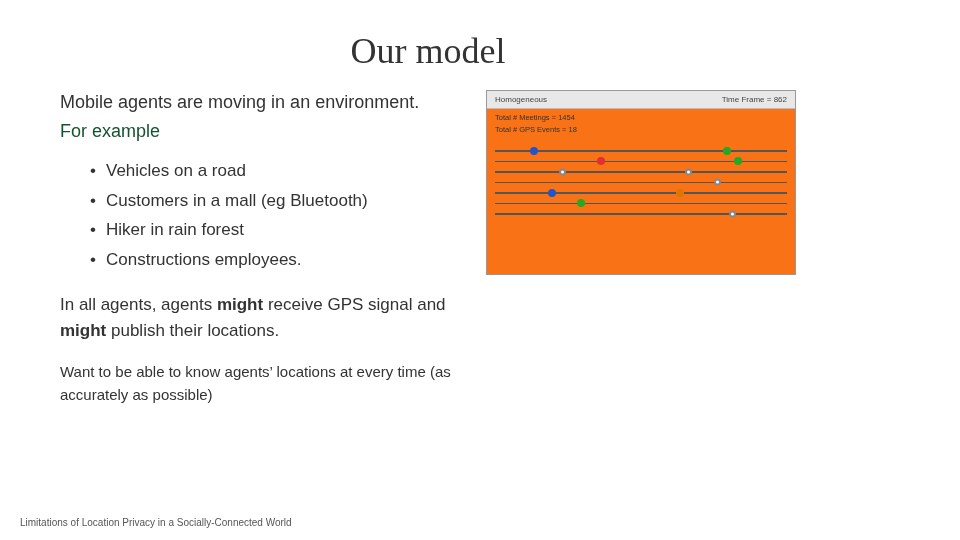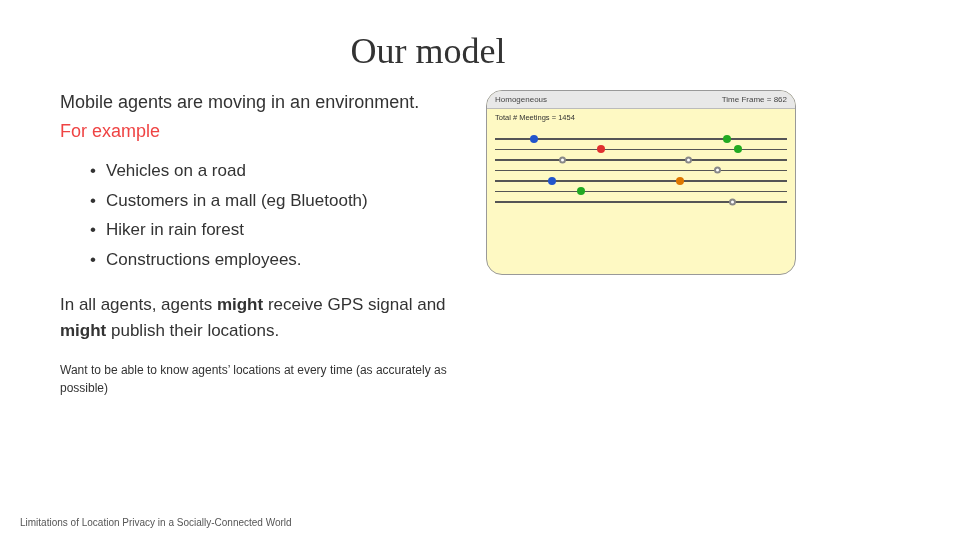--- a/index.html
+++ b/index.html
@@ -40,21 +40,21 @@
 
     .intro-text {
       font-size: 18px;
       color: #333;
       margin-bottom: 4px;
       line-height: 1.4;
     }
 
     .for-example {
       font-size: 18px;
-      color: #ef4444;
+      color: #14532d;
       margin-bottom: 16px;
       margin-top: 6px;
     }
 
     .bullet-list {
       list-style: none;
       margin-left: 30px;
       margin-bottom: 20px;
     }
 
@@ -79,37 +79,37 @@
       color: #333;
       margin-bottom: 18px;
       line-height: 1.5;
     }
 
     .conclusion strong {
       font-weight: 700;
     }
 
     .want-text {
-      font-size: 12px;
+      font-size: 15px;
       color: #333;
       line-height: 1.5;
     }
 
     .right-image {
       width: 310px;
       flex-shrink: 0;
       margin-top: 0;
     }
 
     .chart-panel {
       width: 310px;
       height: 185px;
-      background: #fef9c3;
+      background: #f97316;
       border: 1px solid #999;
-      border-radius: 16px;
+      border-radius: 0;
       position: relative;
       overflow: hidden;
     }
 
     .chart-header {
       background: #e8e8e8;
       padding: 4px 8px;
       font-size: 8px;
       color: #444;
       border-bottom: 1px solid #bbb;
@@ -200,20 +200,21 @@
     </div>
 
     <div class="right-image">
       <div class="chart-panel">
         <div class="chart-header">
           <span>Homogeneous</span>
           <span>Time Frame = 862</span>
         </div>
         <div class="chart-stats">
           <div>Total # Meetings   =  1454</div>
+          <div>Total # GPS Events =  18</div>
         </div>
         <div class="chart-body">
 
           <div class="track-line">
             <div class="dot dot-blue" style="left: 12%;"></div>
             <div class="dot dot-green" style="left: 78%;"></div>
           </div>
           <div class="track-line">
             <div class="dot dot-red" style="left: 35%;"></div>
             <div class="dot dot-green" style="left: 82%;"></div>

